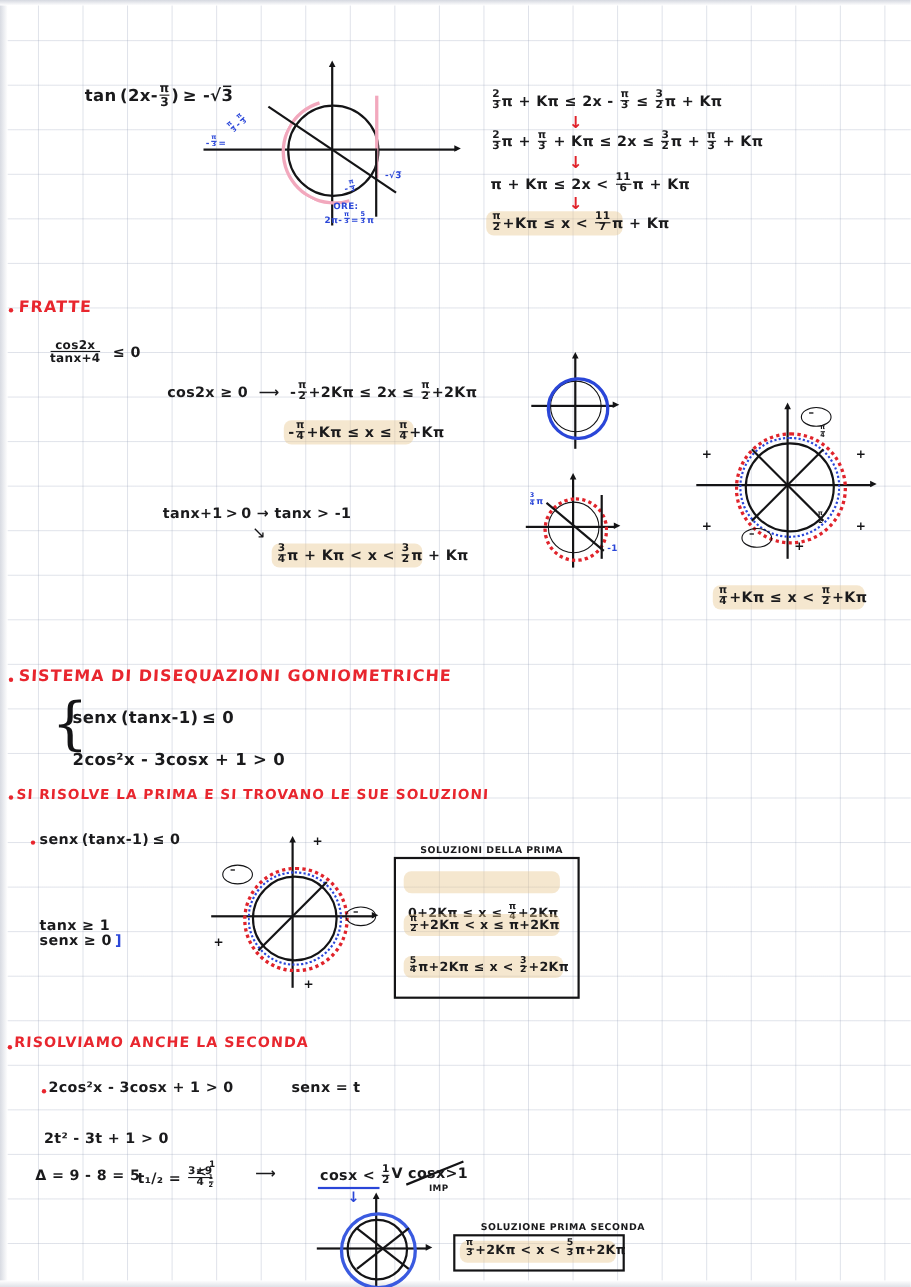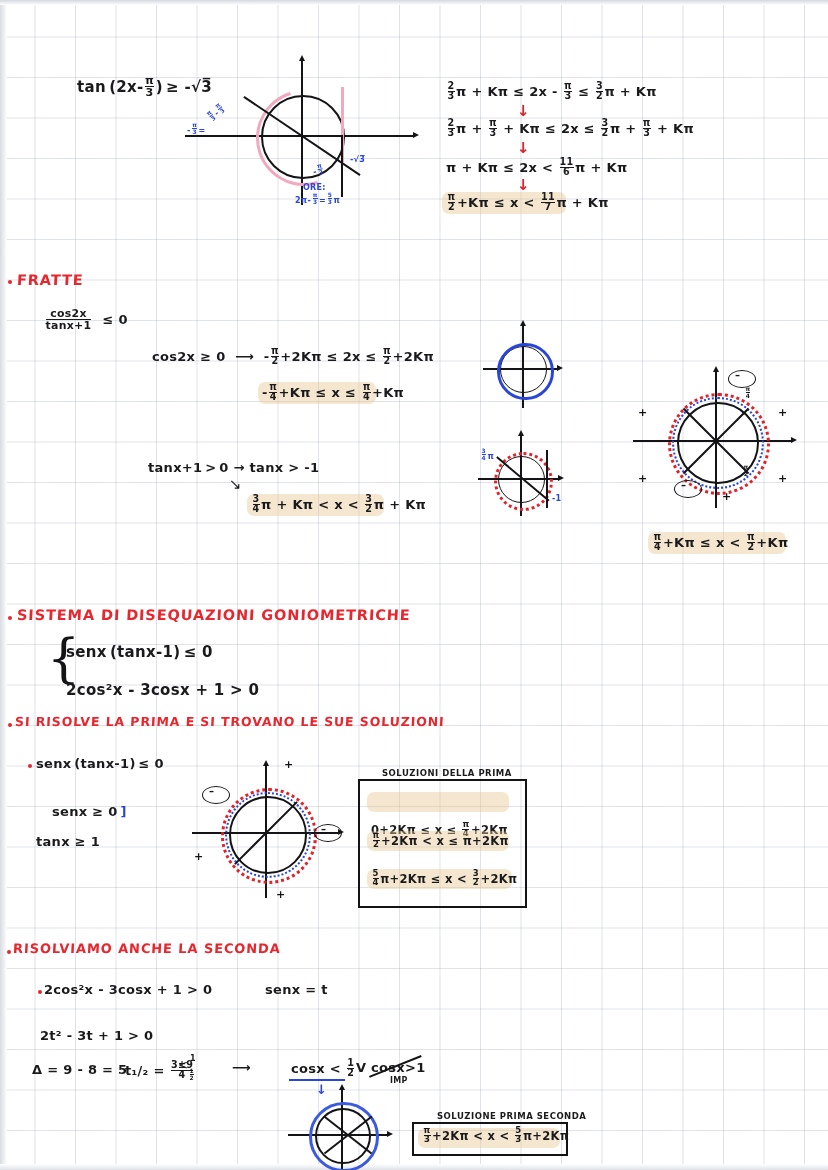--- a/index.html
+++ b/index.html
@@ -142,21 +142,21 @@
 
 <div class="hl" style="left:442px;top:192px;width:124px;height:22px;"></div>
 <div class="hw eq" style="left:446px;top:194px;">
   <span class="frac"><span class="n">π</span><span class="d">2</span></span>+Kπ ≤ x &lt; <span class="frac"><span class="n">11</span><span class="d">7</span></span>π + Kπ
 </div>
 
 <div class="bullet-red" style="left:8px;top:280px;"></div>
 <div class="head" style="left:17px;top:272px;">FRATTE</div>
 
 <div class="hw eq" style="left:44px;top:310px;">
-  <span class="frac" style="font-size:1.05em;"><span class="n" style="font-size:.8em;">cos2x</span><span class="d" style="font-size:.8em;">tanx+1</span></span>
+  <span class="frac" style="font-size:1.05em;"><span class="n" style="font-size:.8em;">cos2x</span><span class="d" style="font-size:.8em;">tanx+4</span></span>
   &nbsp;≤ 0
 </div>
 
 <div class="hw eq" style="left:152px;top:348px;">
   cos2x ≥ 0 &nbsp;⟶&nbsp; -<span class="frac"><span class="n">π</span><span class="d">2</span></span>+2Kπ ≤ 2x ≤ <span class="frac"><span class="n">π</span><span class="d">2</span></span>+2Kπ
 </div>
 
 <div class="hl" style="left:258px;top:382px;width:118px;height:22px;"></div>
 <div class="hw eq" style="left:262px;top:384px;">
   -<span class="frac"><span class="n">π</span><span class="d">4</span></span>+Kπ ≤ x ≤ <span class="frac"><span class="n">π</span><span class="d">4</span></span>+Kπ
@@ -230,21 +230,21 @@
 <div class="brace" style="left:47px;top:628px;">{</div>
 <div class="hw eq big" style="left:66px;top:643px;">senx (tanx-1) ≤ 0</div>
 <div class="hw eq big" style="left:66px;top:681px;">2cos²x - 3cosx + 1 &gt; 0</div>
 
 <div class="bullet-red" style="left:8px;top:723px;"></div>
 <div class="head" style="left:15px;top:714px;font-size:12.5px;">SI RISOLVE LA PRIMA E SI TROVANO LE SUE SOLUZIONI</div>
 
 <div class="bullet-red" style="left:28px;top:764px;"></div>
 <div class="hw eq" style="left:36px;top:756px;">senx (tanx-1) ≤ 0</div>
 
-<div class="hw eq" style="left:36px;top:804px;padding-left:16px;">senx ≥ 0 <span style="color:#2a46d8;">]</span></div>
+<div class="hw eq" style="left:36px;top:848px;">senx ≥ 0 <span style="color:#2a46d8;">]</span></div>
 <div class="hw eq" style="left:36px;top:834px;">tanx ≥ 1</div>
 
 <div class="diag" style="left:190px;top:762px;width:160px;height:140px;">
   <div class="axis-h" style="left:2px;top:70px;width:148px;"></div>
   <div class="arrowR" style="left:148px;top:66.5px;"></div>
   <div class="axis-v" style="left:75px;top:2px;height:134px;"></div>
   <div class="arrowU" style="left:72.5px;top:-2px;"></div>
   <div class="circ" style="left:39px;top:34px;width:74px;height:74px;"></div>
   <div class="dotted dot-red" style="left:31px;top:26px;width:90px;height:90px;border-width:3px;"></div>
   <div class="dotted dot-blue" style="left:35px;top:30px;width:82px;height:82px;border-width:2.4px;"></div>

